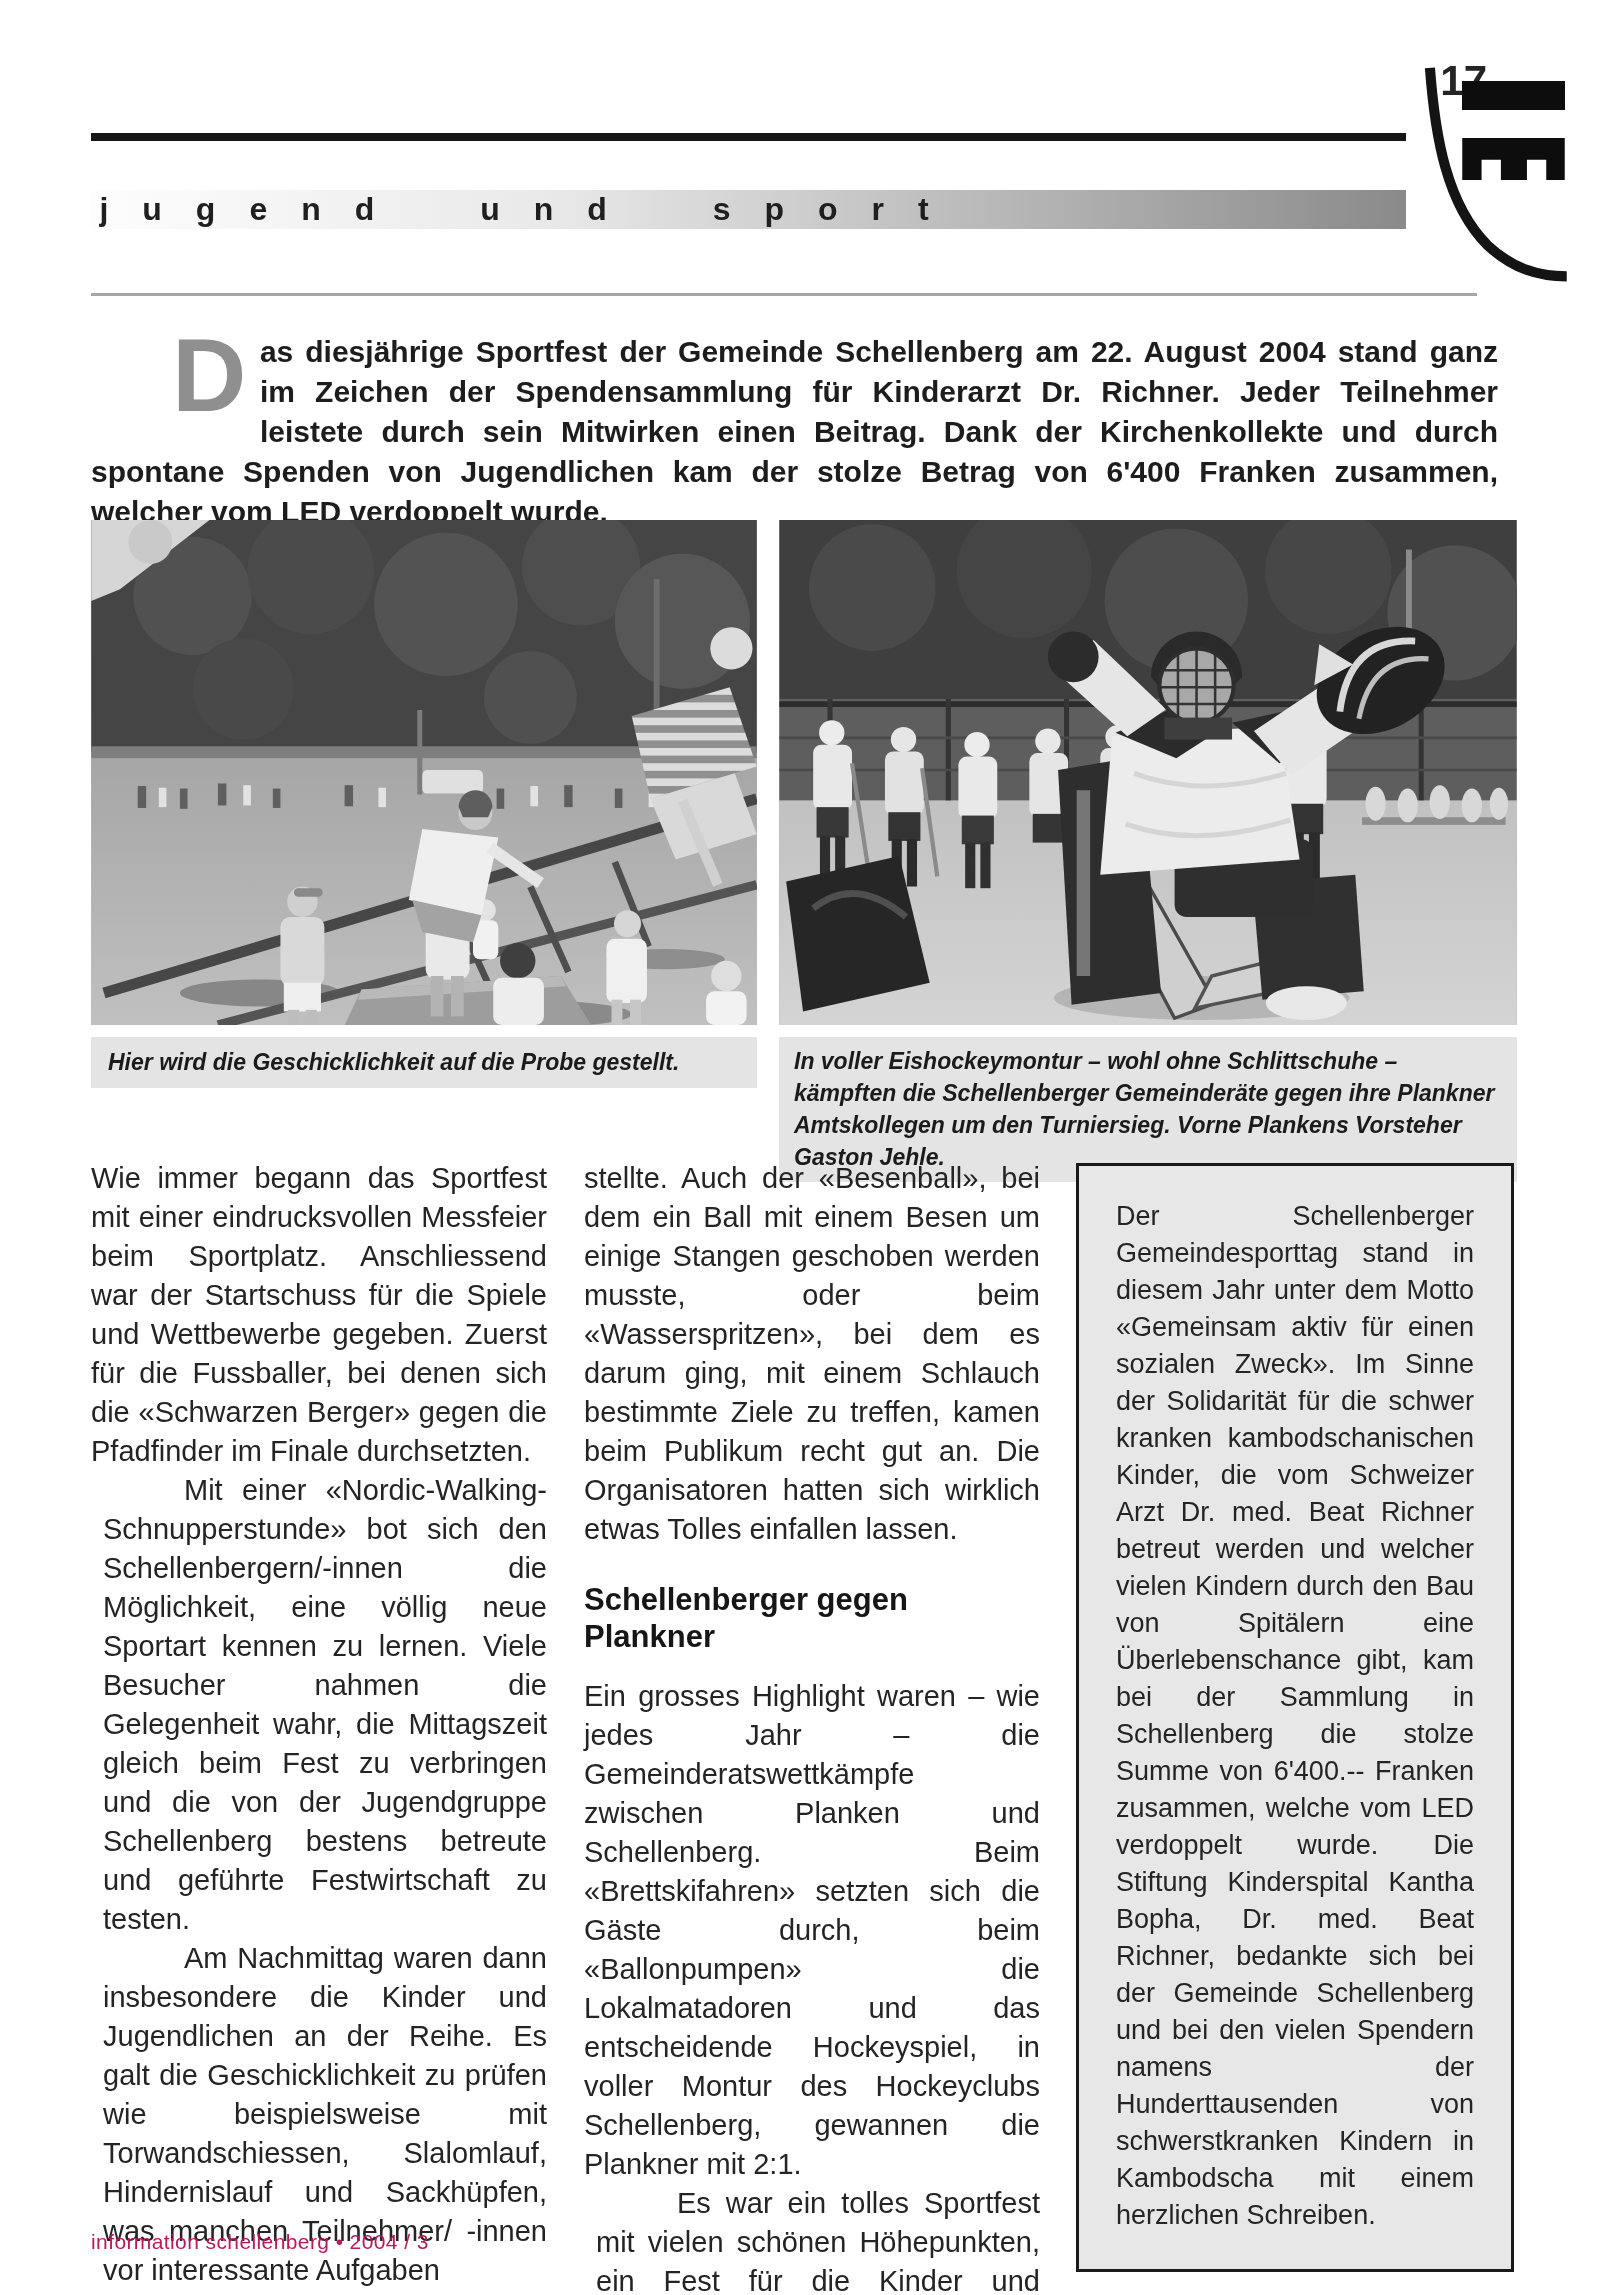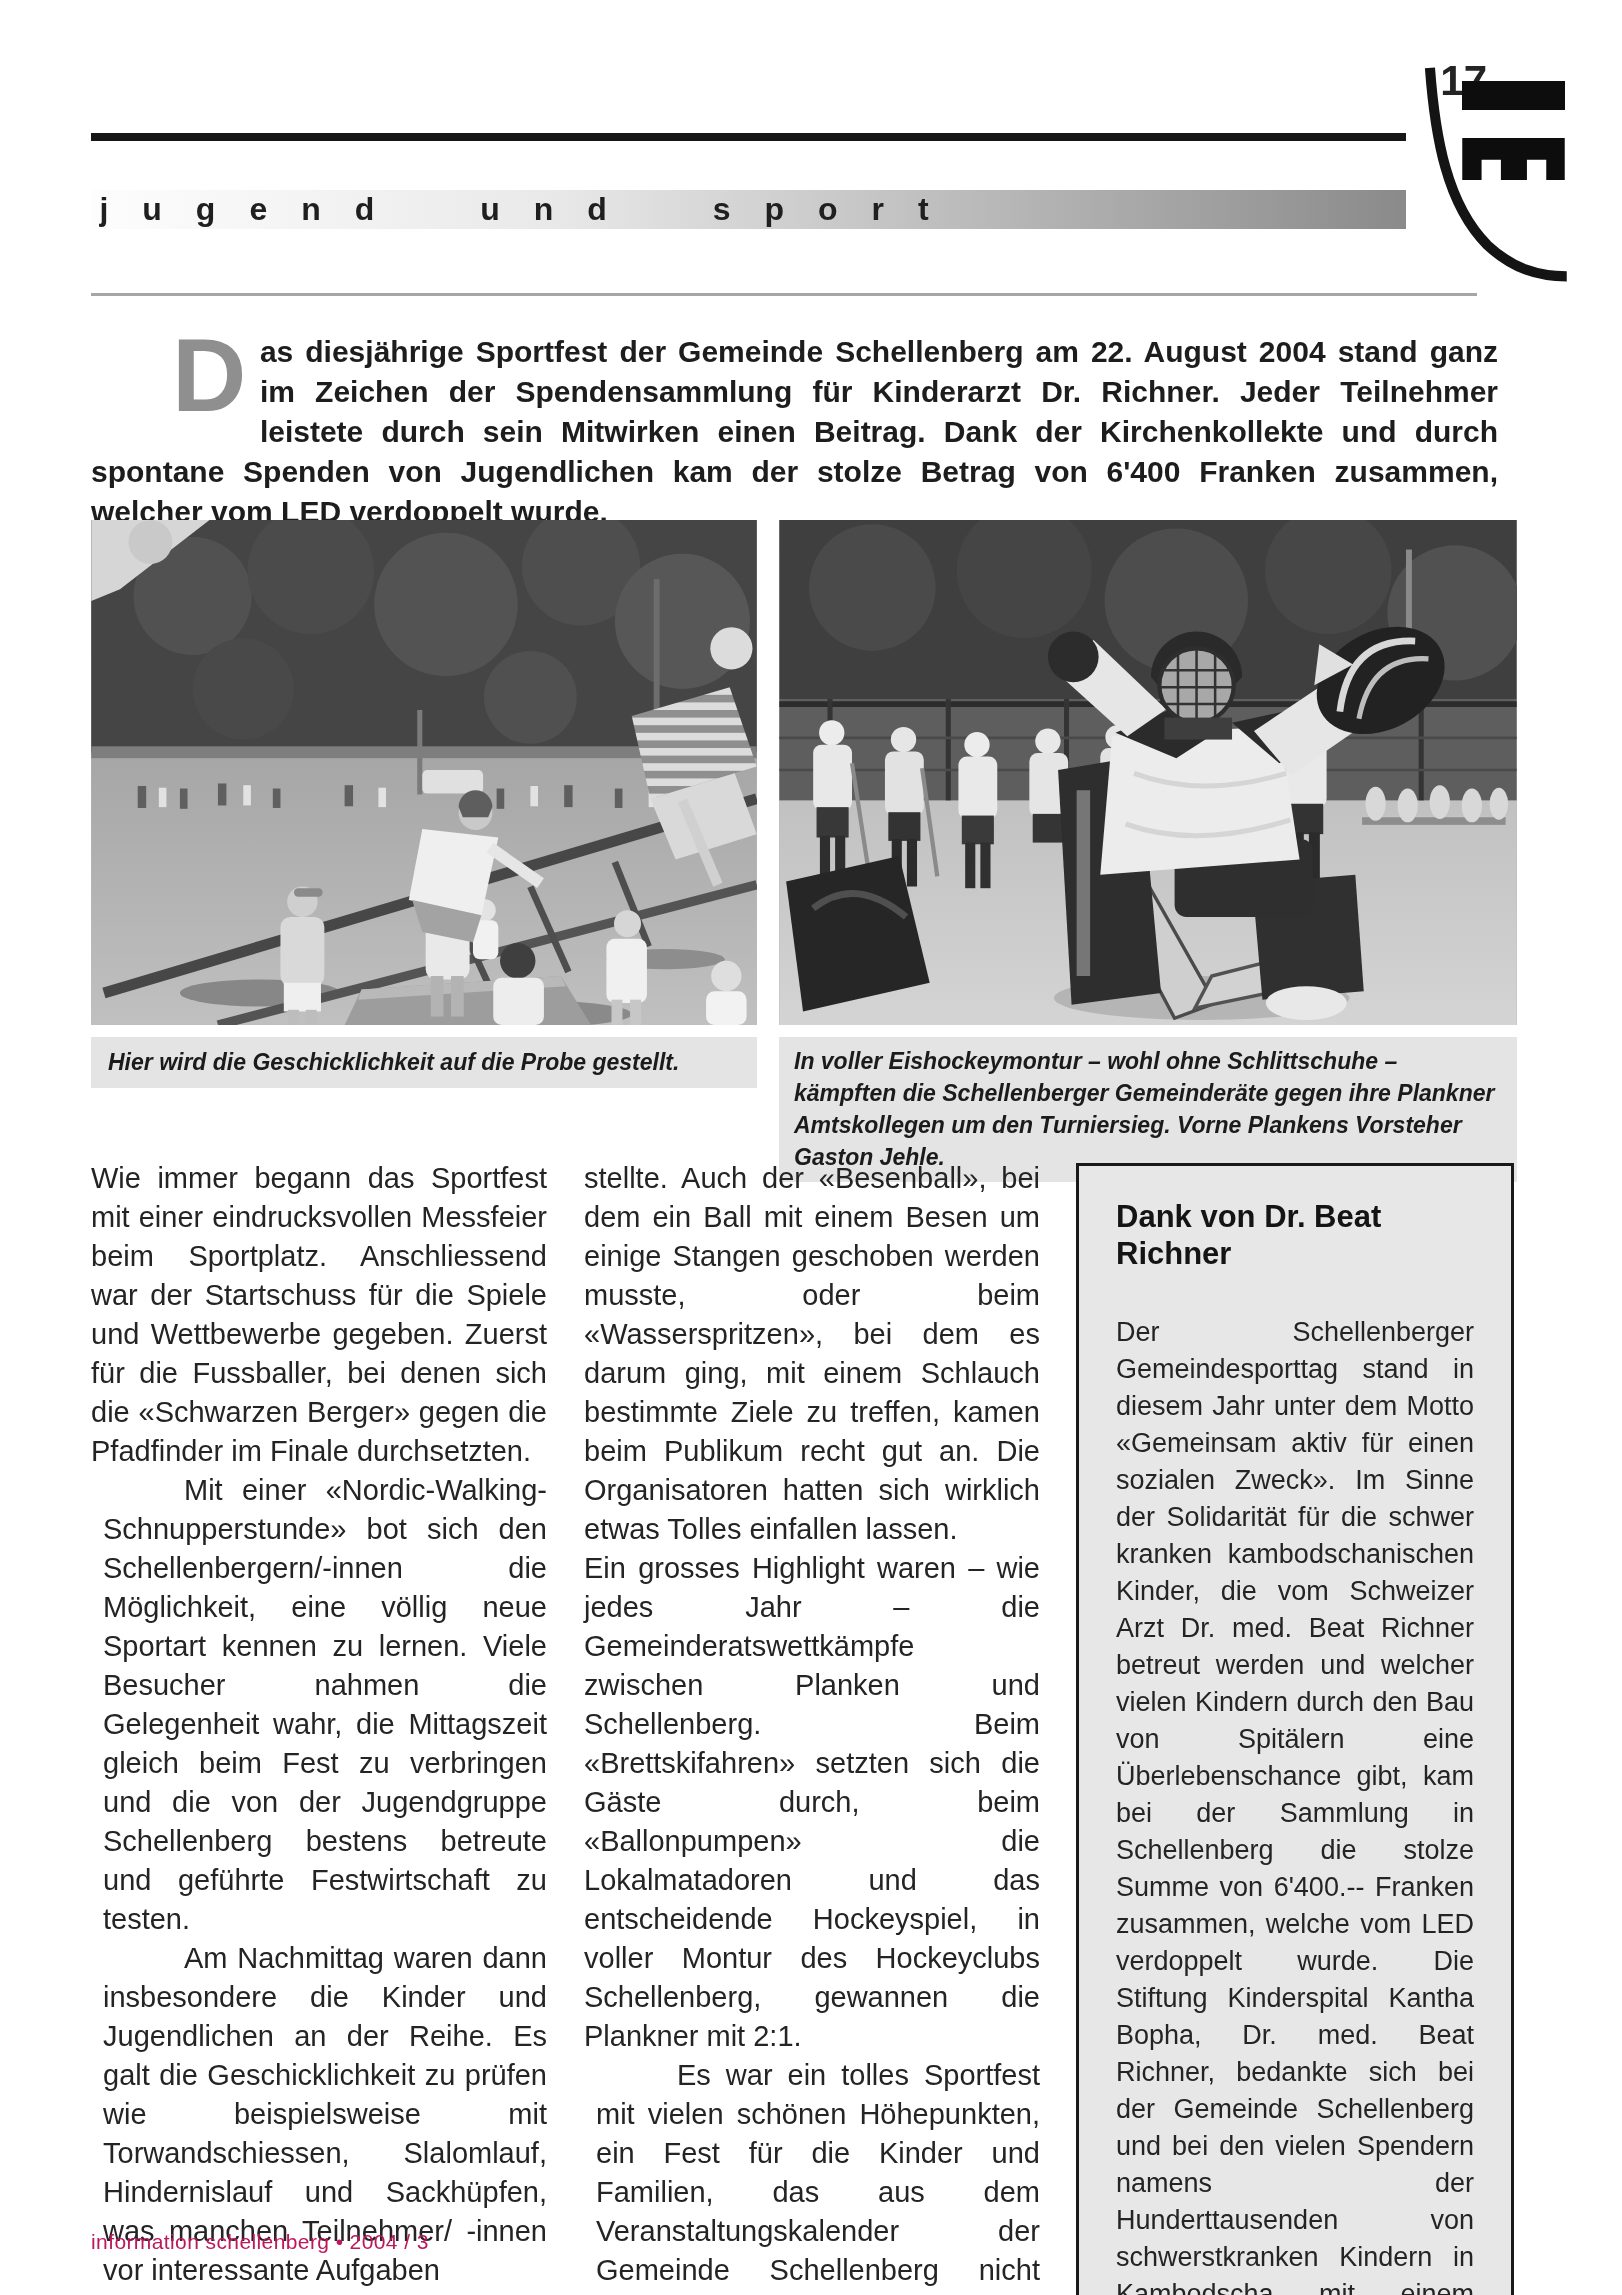--- a/index.html
+++ b/index.html
@@ -299,25 +299,25 @@
   <div class="abs caption" id="cap-right">In voller Eishockeymontur – wohl ohne Schlittschuhe – kämpften die Schellenberger Gemeinderäte gegen ihre Plankner Amtskollegen um den Turniersieg. Vorne Plankens Vorsteher Gaston Jehle.</div>
 
   <div class="abs col" id="col1">
     <p>Wie immer begann das Sportfest mit einer eindrucksvollen Messfeier beim Sportplatz. Anschliessend war der Startschuss für die Spiele und Wettbewerbe gegeben. Zuerst für die Fussballer, bei denen sich die «Schwarzen Berger» gegen die Pfadfinder im Finale durchsetzten.</p>
     <p class="indent">Mit einer «Nordic-Walking-Schnupperstunde» bot sich den Schellenbergern/-innen die Möglichkeit, eine völlig neue Sportart kennen zu lernen. Viele Besucher nahmen die Gelegenheit wahr, die Mittagszeit gleich beim Fest zu verbringen und die von der Jugendgruppe Schellenberg bestens betreute und geführte Festwirtschaft zu testen.</p>
     <p class="indent">Am Nachmittag waren dann insbesondere die Kinder und Jugendlichen an der Reihe. Es galt die Geschicklichkeit zu prüfen wie beispielsweise mit Torwandschiessen, Slalomlauf, Hindernislauf und Sackhüpfen, was manchen Teilnehmer/ -innen vor interessante Aufgaben</p>
   </div>
 
   <div class="abs col" id="col2">
     <p>stellte. Auch der «Besenball», bei dem ein Ball mit einem Besen um einige Stangen geschoben werden musste, oder beim «Wasserspritzen», bei dem es darum ging, mit einem Schlauch bestimmte Ziele zu treffen, kamen beim Publikum recht gut an. Die Organisatoren hatten sich wirklich etwas Tolles einfallen lassen.</p>
+    <h3>Schellenberger gegen Plankner</h3>
     <p>Ein grosses Highlight waren – wie jedes Jahr – die Gemeinderatswettkämpfe zwischen Planken und Schellenberg. Beim «Brettskifahren» setzten sich die Gäste durch, beim «Ballonpumpen» die Lokalmatadoren und das entscheidende Hockeyspiel, in voller Montur des Hockeyclubs Schellenberg, gewannen die Plankner mit 2:1.</p>
     <p class="indent">Es war ein tolles Sportfest mit vielen schönen Höhepunkten, ein Fest für die Kinder und Familien, das aus dem Veranstaltungskalender der Gemeinde Schellenberg nicht mehr wegzudenken ist.</p>
   </div>
 
   <div class="abs" id="sidebar">
-    <h2>Dank von Dr. Beat Richner</h2>
     <p>Der Schellenberger Gemeindesporttag stand in diesem Jahr unter dem Motto «Gemeinsam aktiv für einen sozialen Zweck». Im Sinne der Solidarität für die schwer kranken kambodschanischen Kinder, die vom Schweizer Arzt Dr. med. Beat Richner betreut werden und welcher vielen Kindern durch den Bau von Spitälern eine Überlebenschance gibt, kam bei der Sammlung in Schellenberg die stolze Summe von 6'400.-- Franken zusammen, welche vom LED verdoppelt wurde. Die Stiftung Kinderspital Kantha Bopha, Dr. med. Beat Richner, bedankte sich bei der Gemeinde Schellenberg und bei den vielen Spendern namens der Hunderttausenden von schwerstkranken Kindern in Kambodscha mit einem herzlichen Schreiben.</p>
   </div>
 
   <div class="abs" id="footer">information schellenberg  •  2004 / 3</div>
 
 </div>
 
 
 </body></html>

